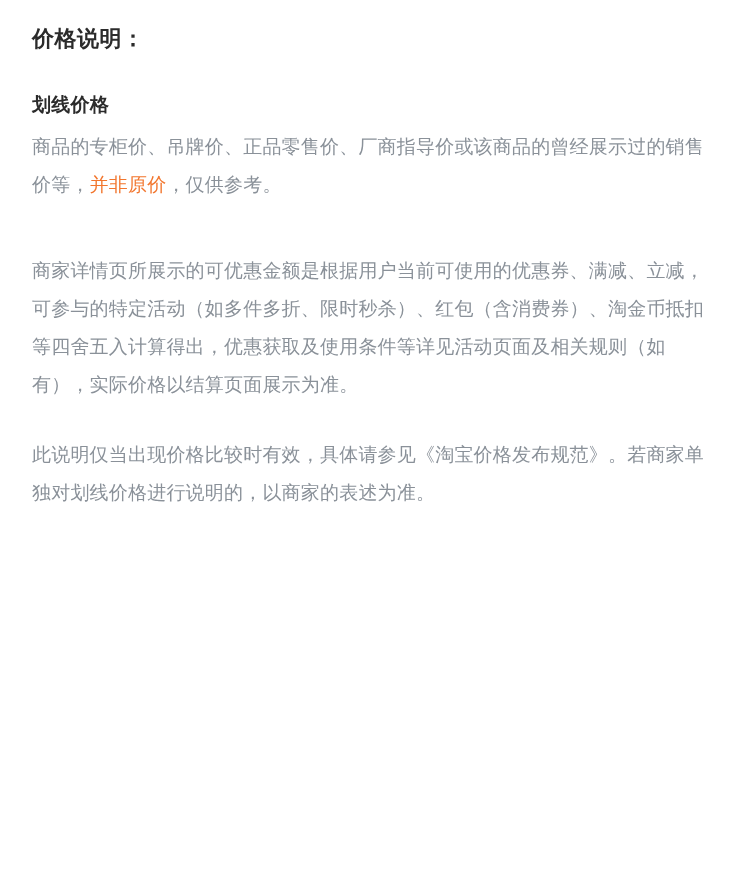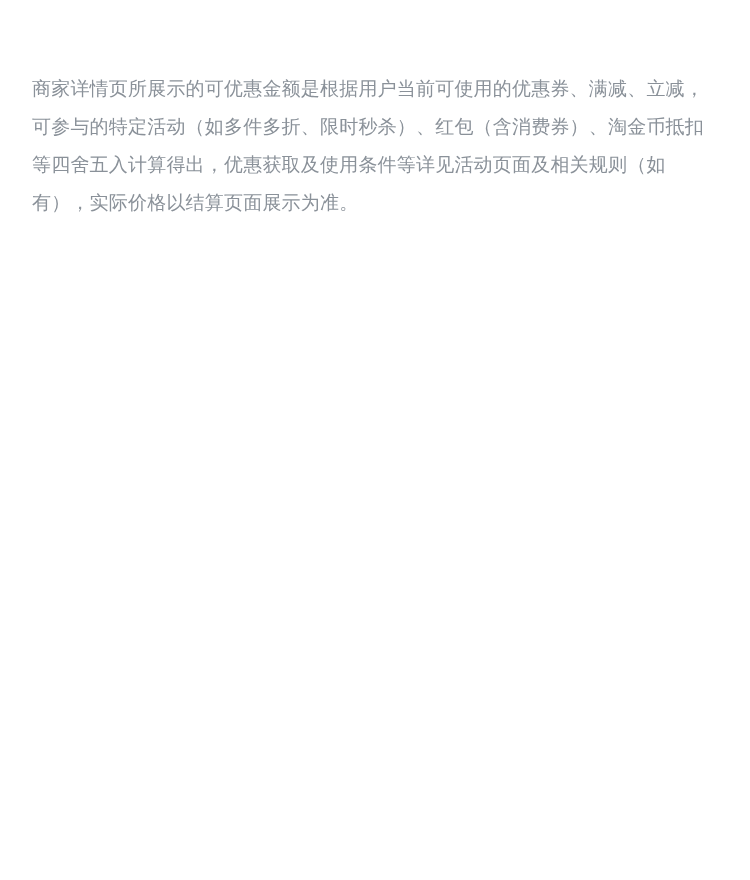--- a/index.html
+++ b/index.html
@@ -60,24 +60,34 @@
   }
   .block-gap {
     margin-top: 30px;
   }
 </style>
 </head>
 <body>
 
 <div class="page">
 
+  <h1 class="doc-title">价格说明：</h1>
 
+  <div class="section">
+    <h2 class="section-heading">划线价格</h2>
+    <p class="body-text para">
+      <span>商品的专柜价、吊牌价、正品零售价、厂商指导价或该商品的曾经展示过的销售价等，</span><span class="hl">并非原价</span><span>，仅供参考。</span>
+    </p>
+  </div>
 
   <div class="section block-gap">
 
 
     <p class="body-text para" style="margin-top:48px;">
       <span>商家详情页所展示的可优惠金额是根据用户当前可使用的优惠券、满减、立减，可参与的特定活动（如多件多折、限时秒杀）、红包（含消费券）、淘金币抵扣等四舍五入计算得出，优惠获取及使用条件等详见活动页面及相关规则（如有），实际价格以结算页面展示为准。</span>
     </p>
 
+    <p class="body-text para" style="margin-top:32px;">
+      <span>此说明仅当出现价格比较时有效，具体请参见《淘宝价格发布规范》。若商家单独对划线价格进行说明的，以商家的表述为准。</span>
+    </p>
   </div>
 
 </div>
 
 </body></html>

